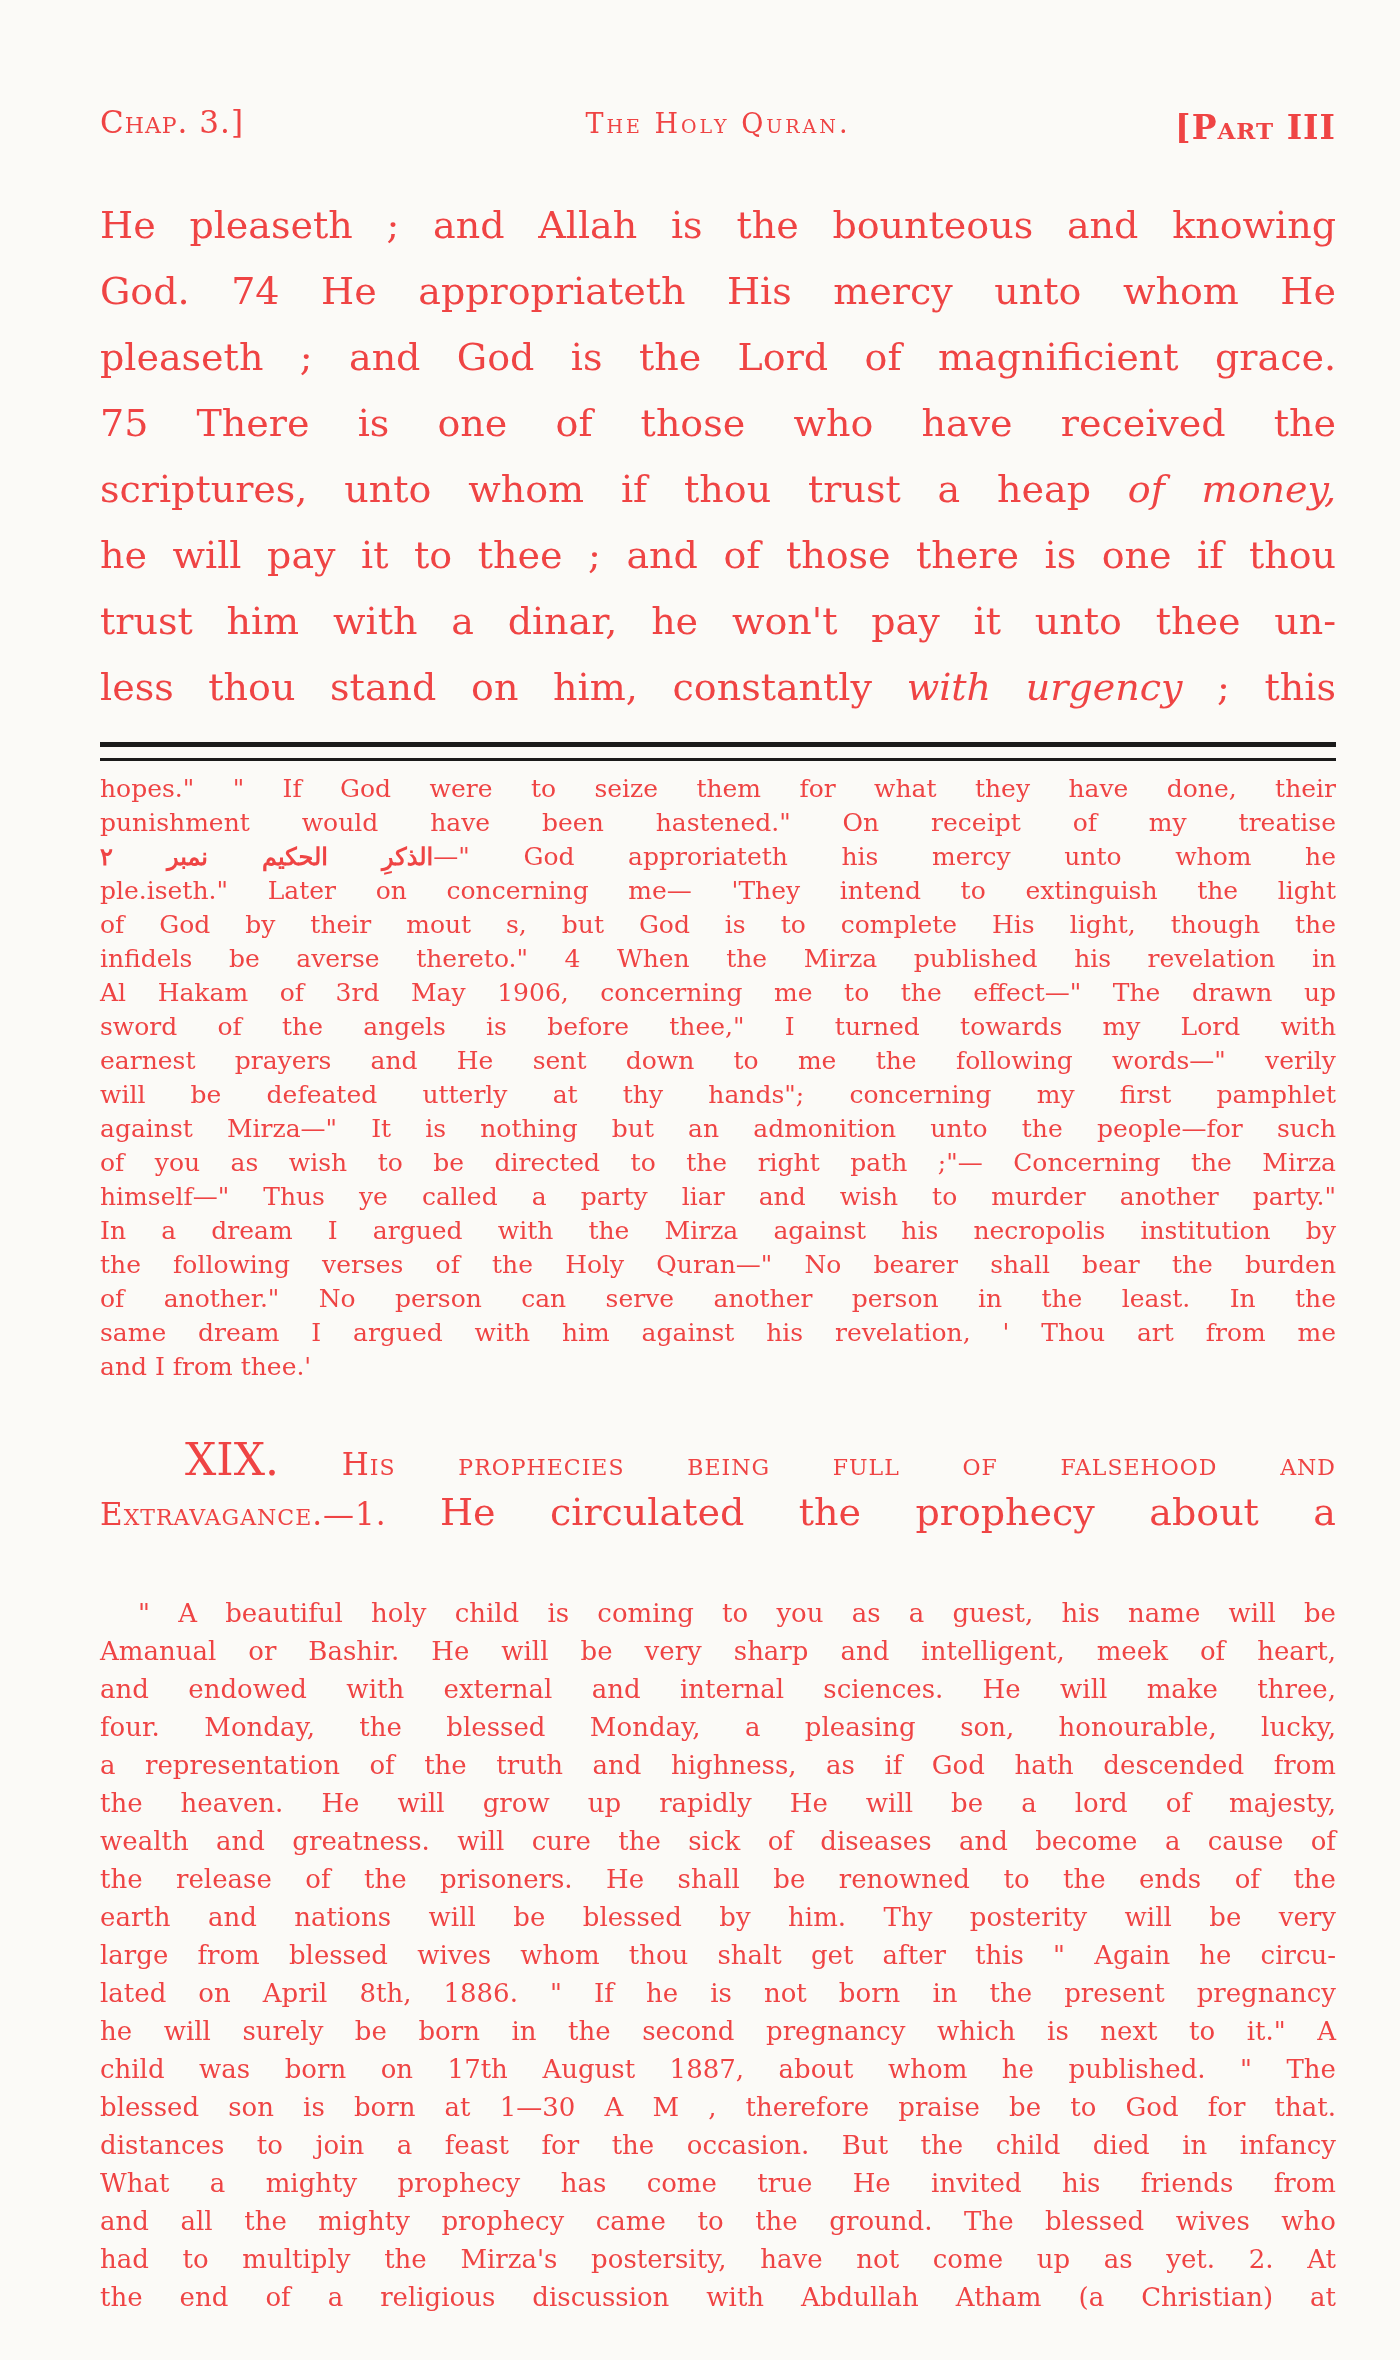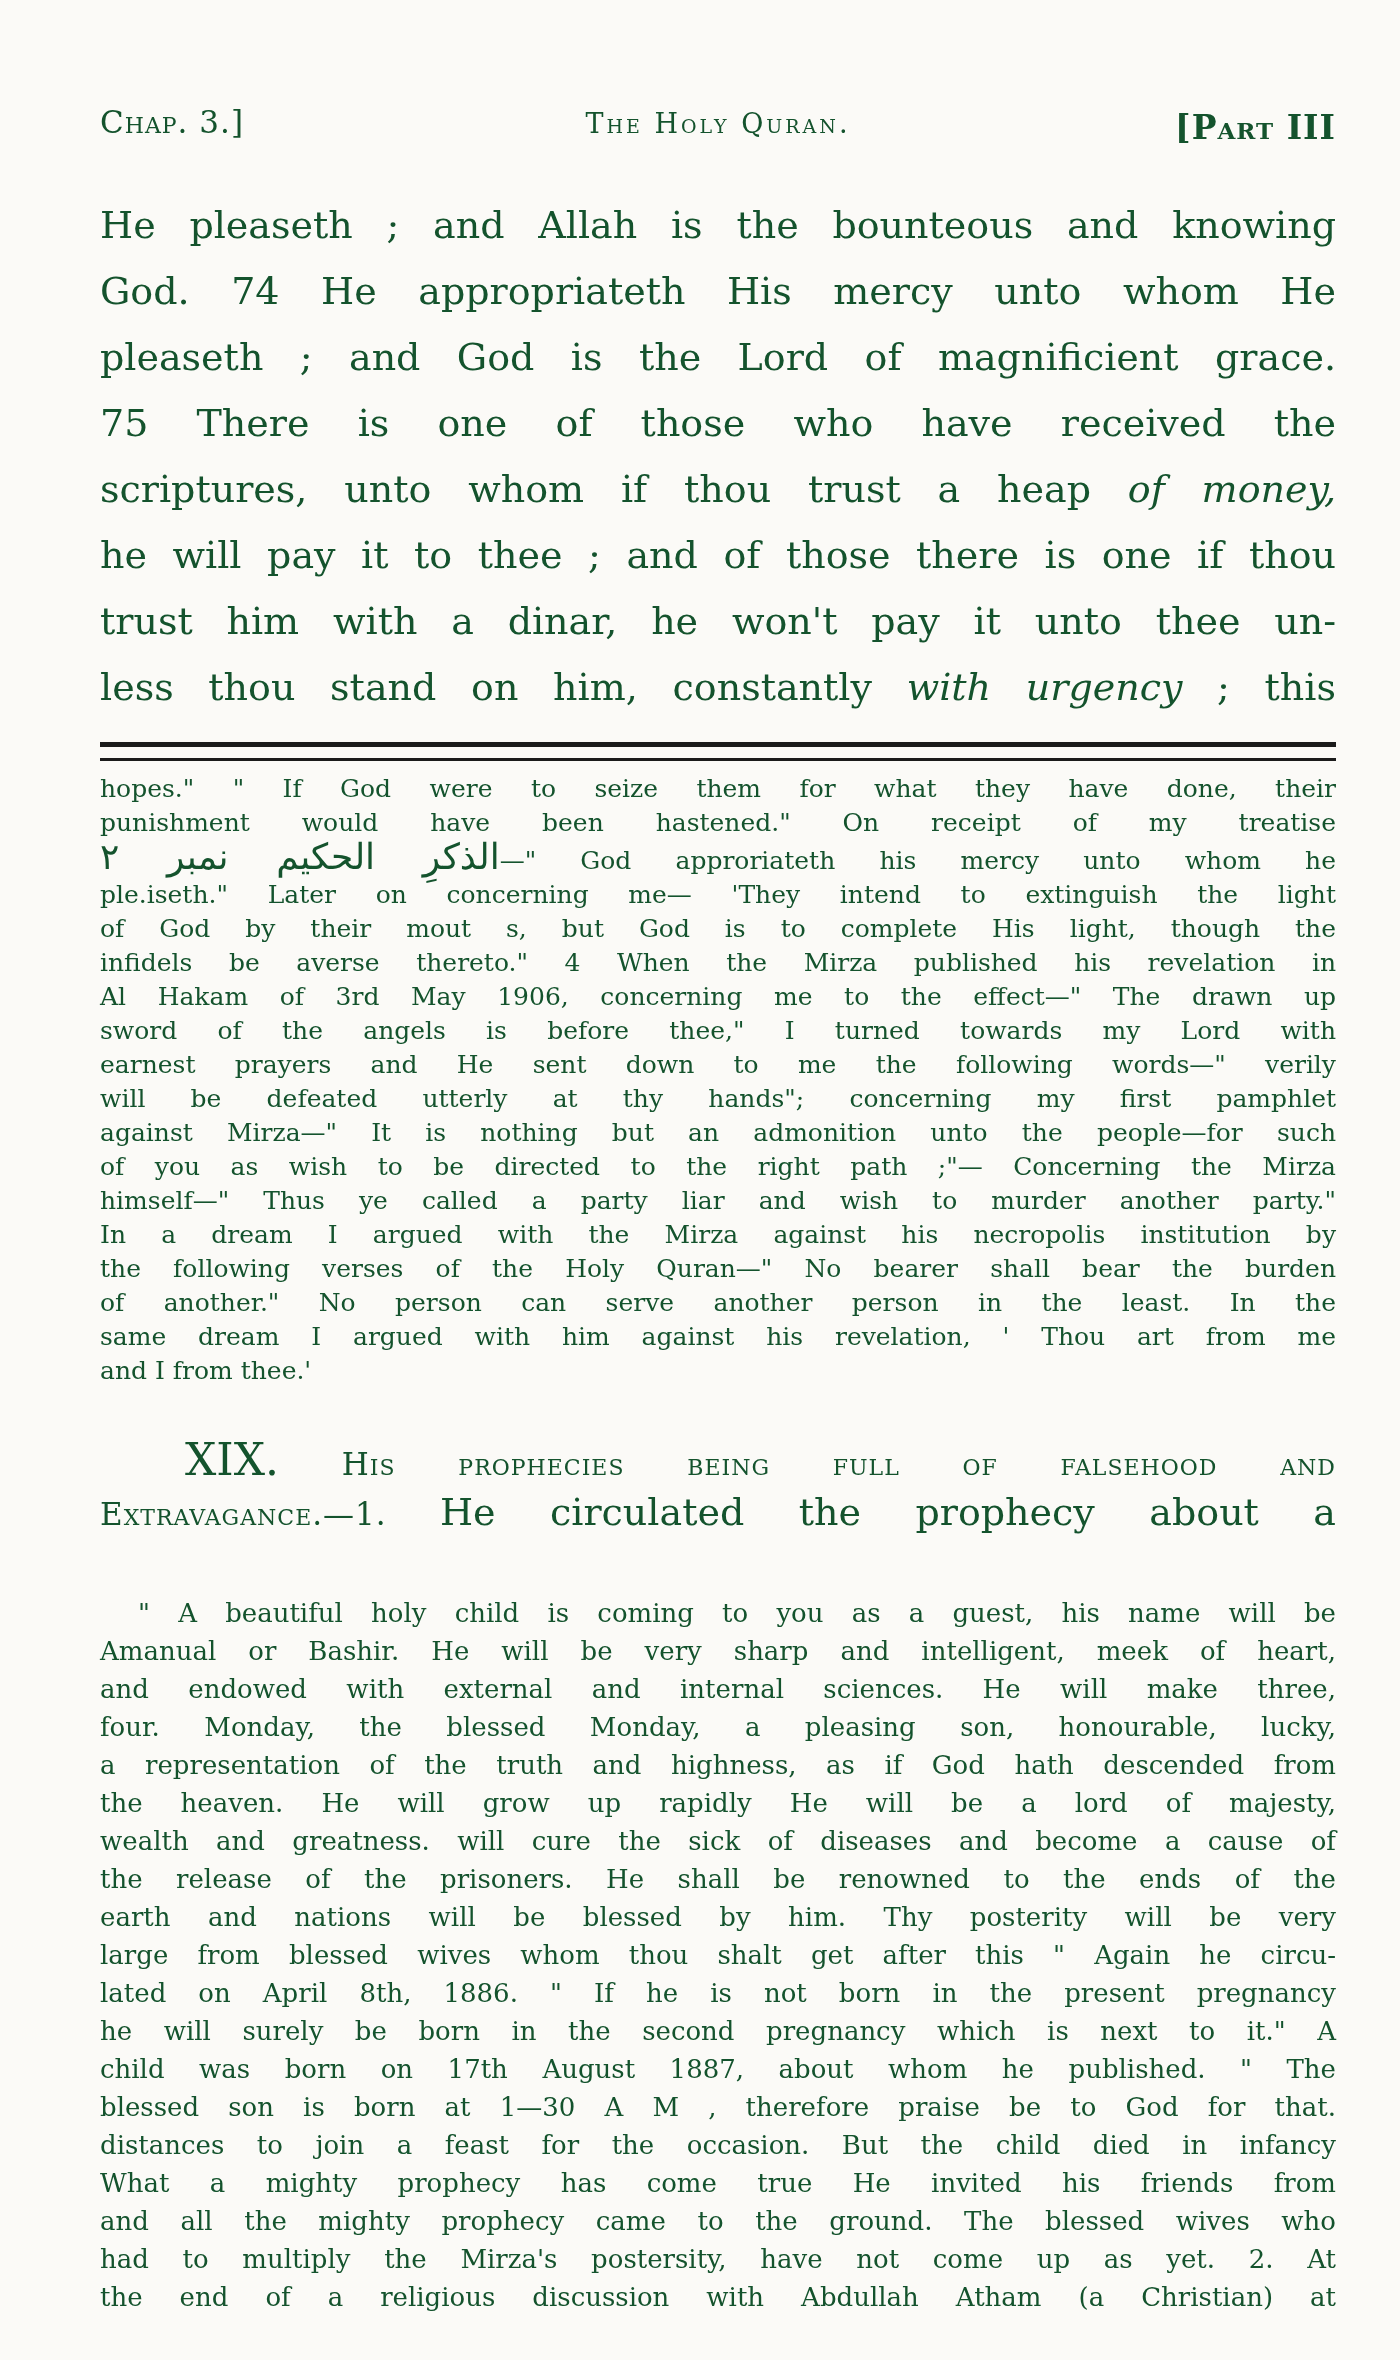--- a/index.html
+++ b/index.html
@@ -1,42 +1,42 @@
 <!DOCTYPE html>
 <html><head>
 <meta charset="utf-8">
 <style>
   html,body{margin:0;padding:0;background:#e8e8e6;}
   .page{
     position:relative;
     width:1400px;height:2360px;
     margin:0 auto;
     background:#fbfaf7;
-    color:#14532d;
+    color:#ef4444;
     font-family:"DejaVu Serif", serif;
     overflow:hidden;
   }
   .running-header{position:absolute;top:100px;left:100px;width:1236px;height:50px;}
   .h-left{position:absolute;left:0;top:4px;font-variant:small-caps;font-size:31px;letter-spacing:1px;}
   .h-center{position:absolute;left:0;right:0;top:8px;text-align:center;font-variant:small-caps;font-size:27px;letter-spacing:3px;}
   .h-right{position:absolute;right:0;top:8px;font-variant:small-caps;font-size:33px;font-weight:bold;letter-spacing:1px;}
 
   .textblock{position:absolute;left:100px;width:1236px;}
   .body-text{top:192px;font-size:38px;line-height:66px;}
   .footnote-rule{position:absolute;top:742px;left:100px;width:1236px;height:11px;
     border-top:5px solid #1b1b1b;border-bottom:3px solid #1b1b1b;}
   .footnote-text{top:772px;font-size:25px;line-height:34px;}
   .section-heading{top:1436px;font-size:38px;line-height:48px;}
   .quote-text{top:1594px;font-size:26px;line-height:38px;}
 
   .line{text-align:justify;text-align-last:justify;}
   .line.no-just{text-align-last:left;}
 
   .s-italic{font-style:italic;}
-  .s-arabic{font-size:36px;font-weight:normal;}
+  .s-arabic{font-size:24px;font-weight:bold;}
   .s-xix{font-size:44px;}
   .s-caps{font-variant:small-caps;font-size:31px;letter-spacing:1px;}
   .s-big{font-size:38px;}
 </style>
 </head>
 <body>
 
 <div class="page">
 
   <div class="running-header">

